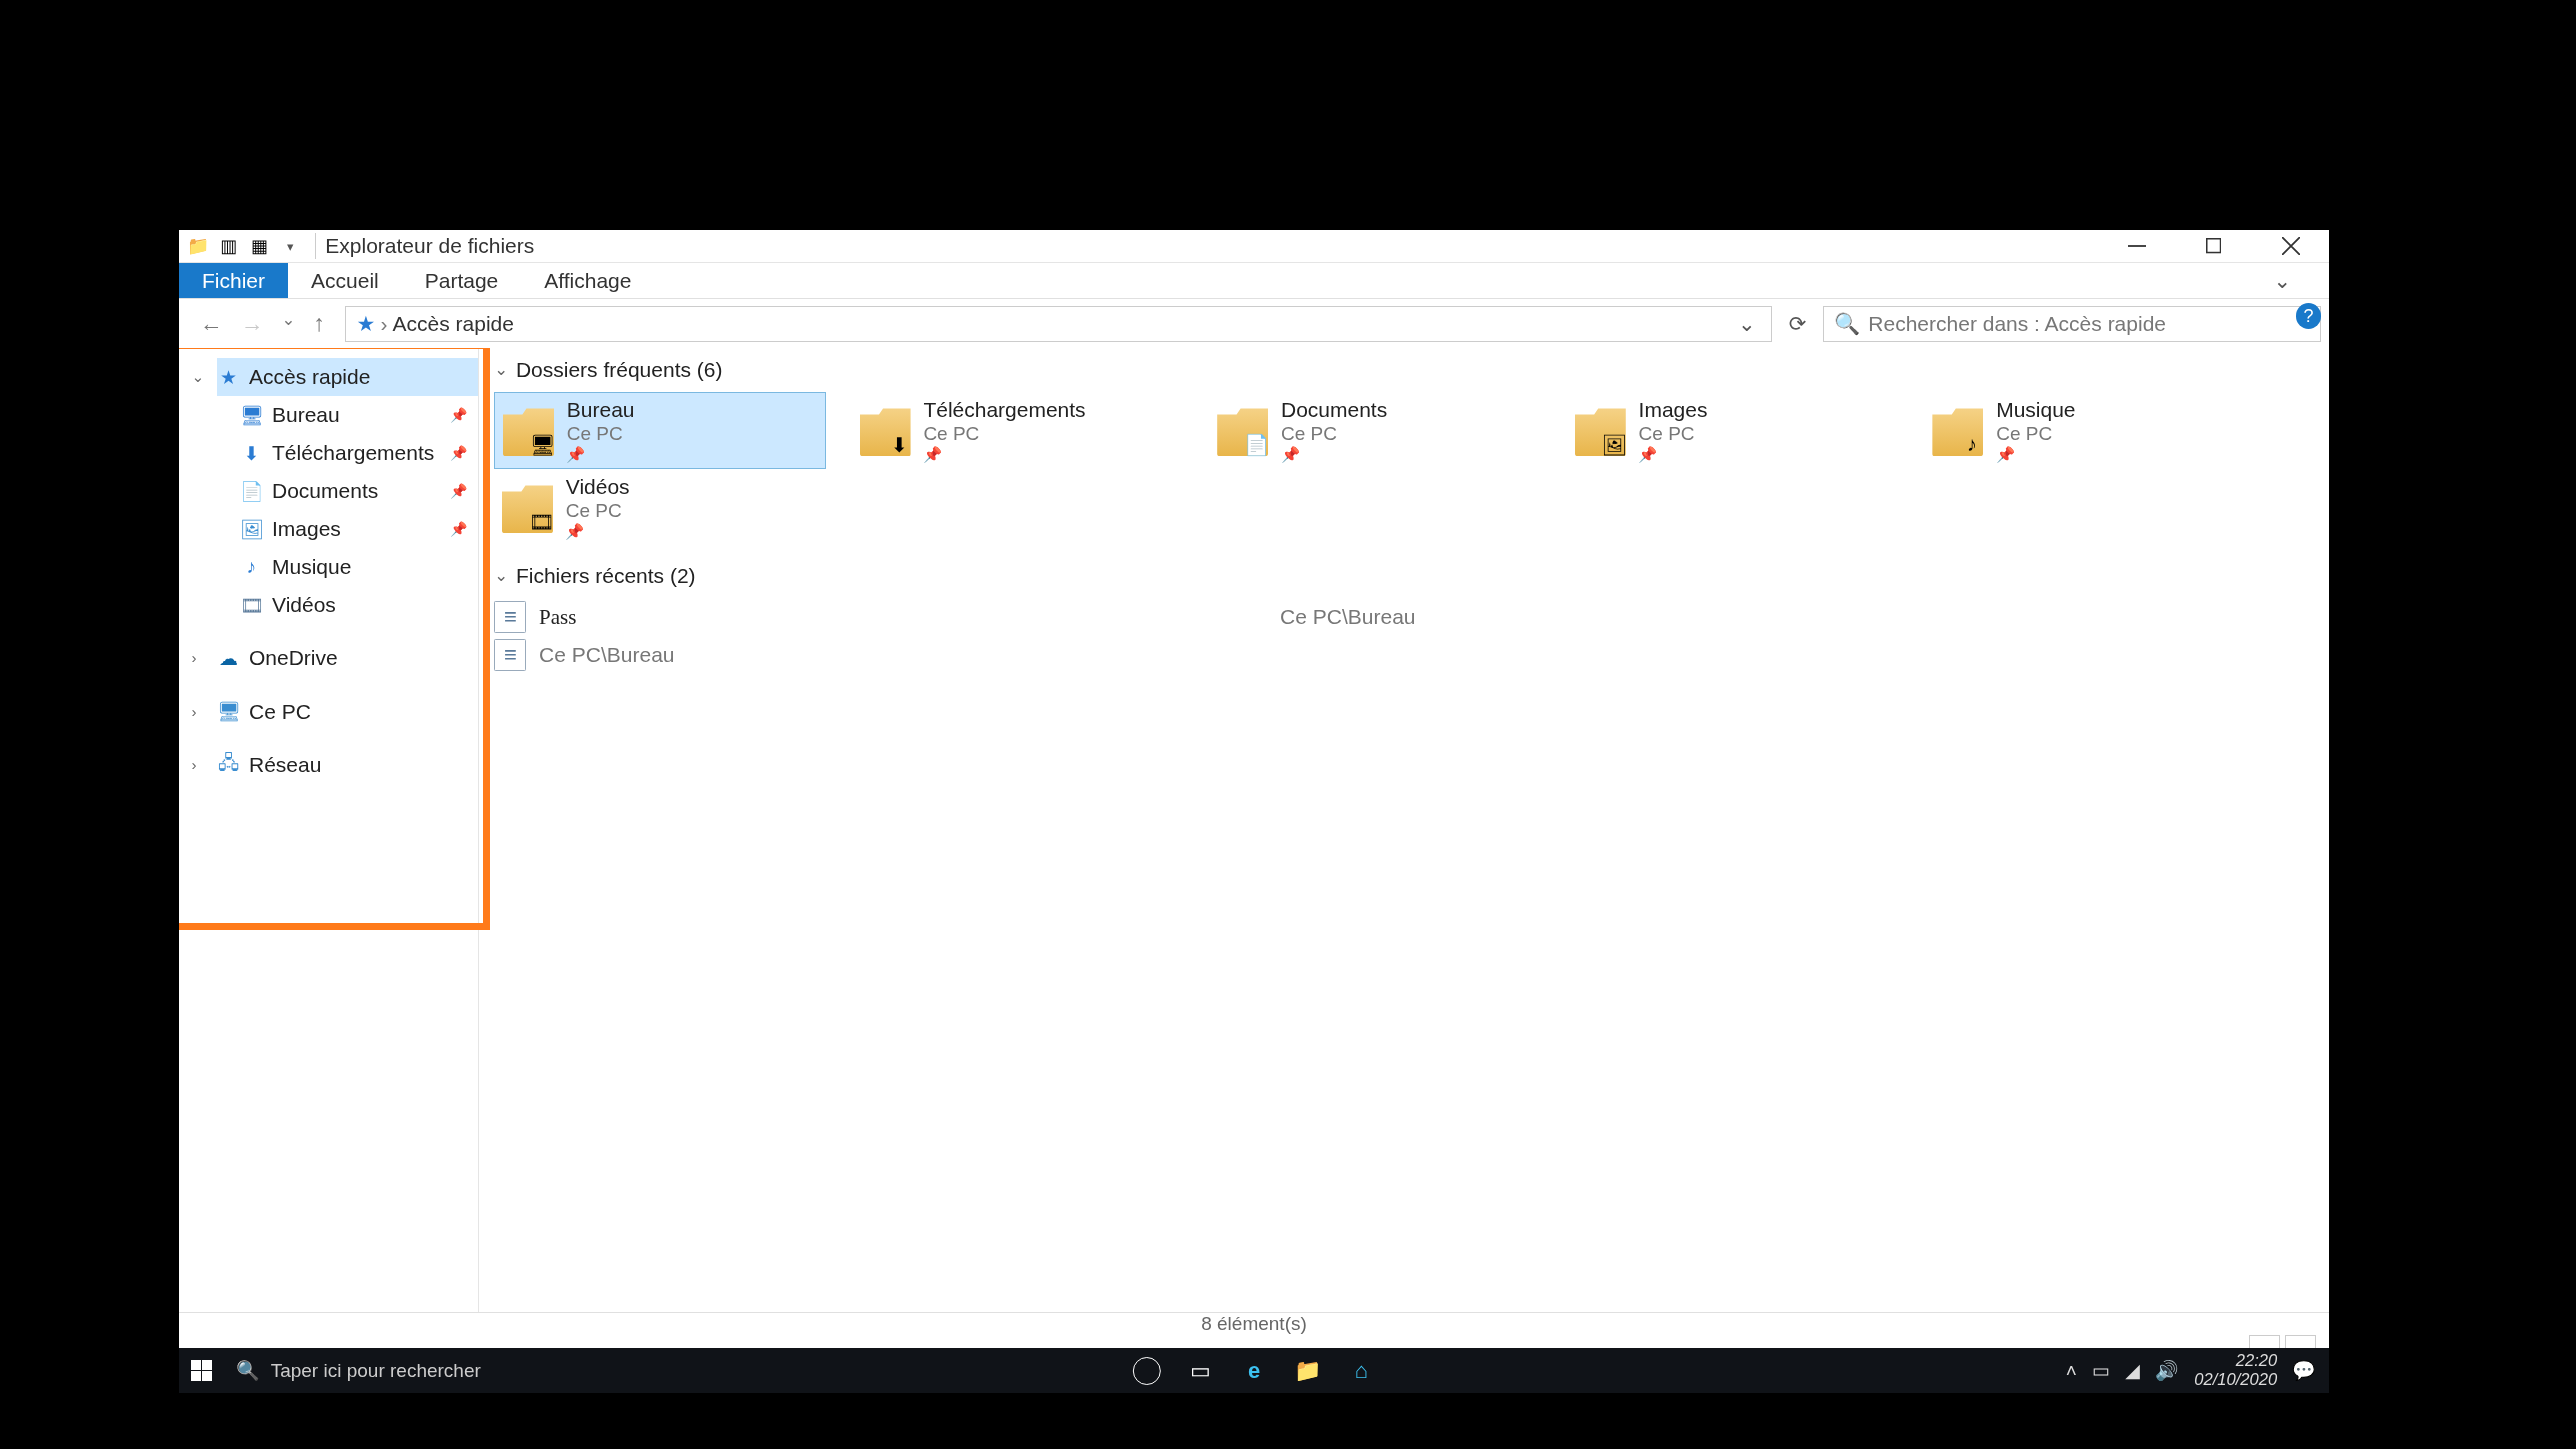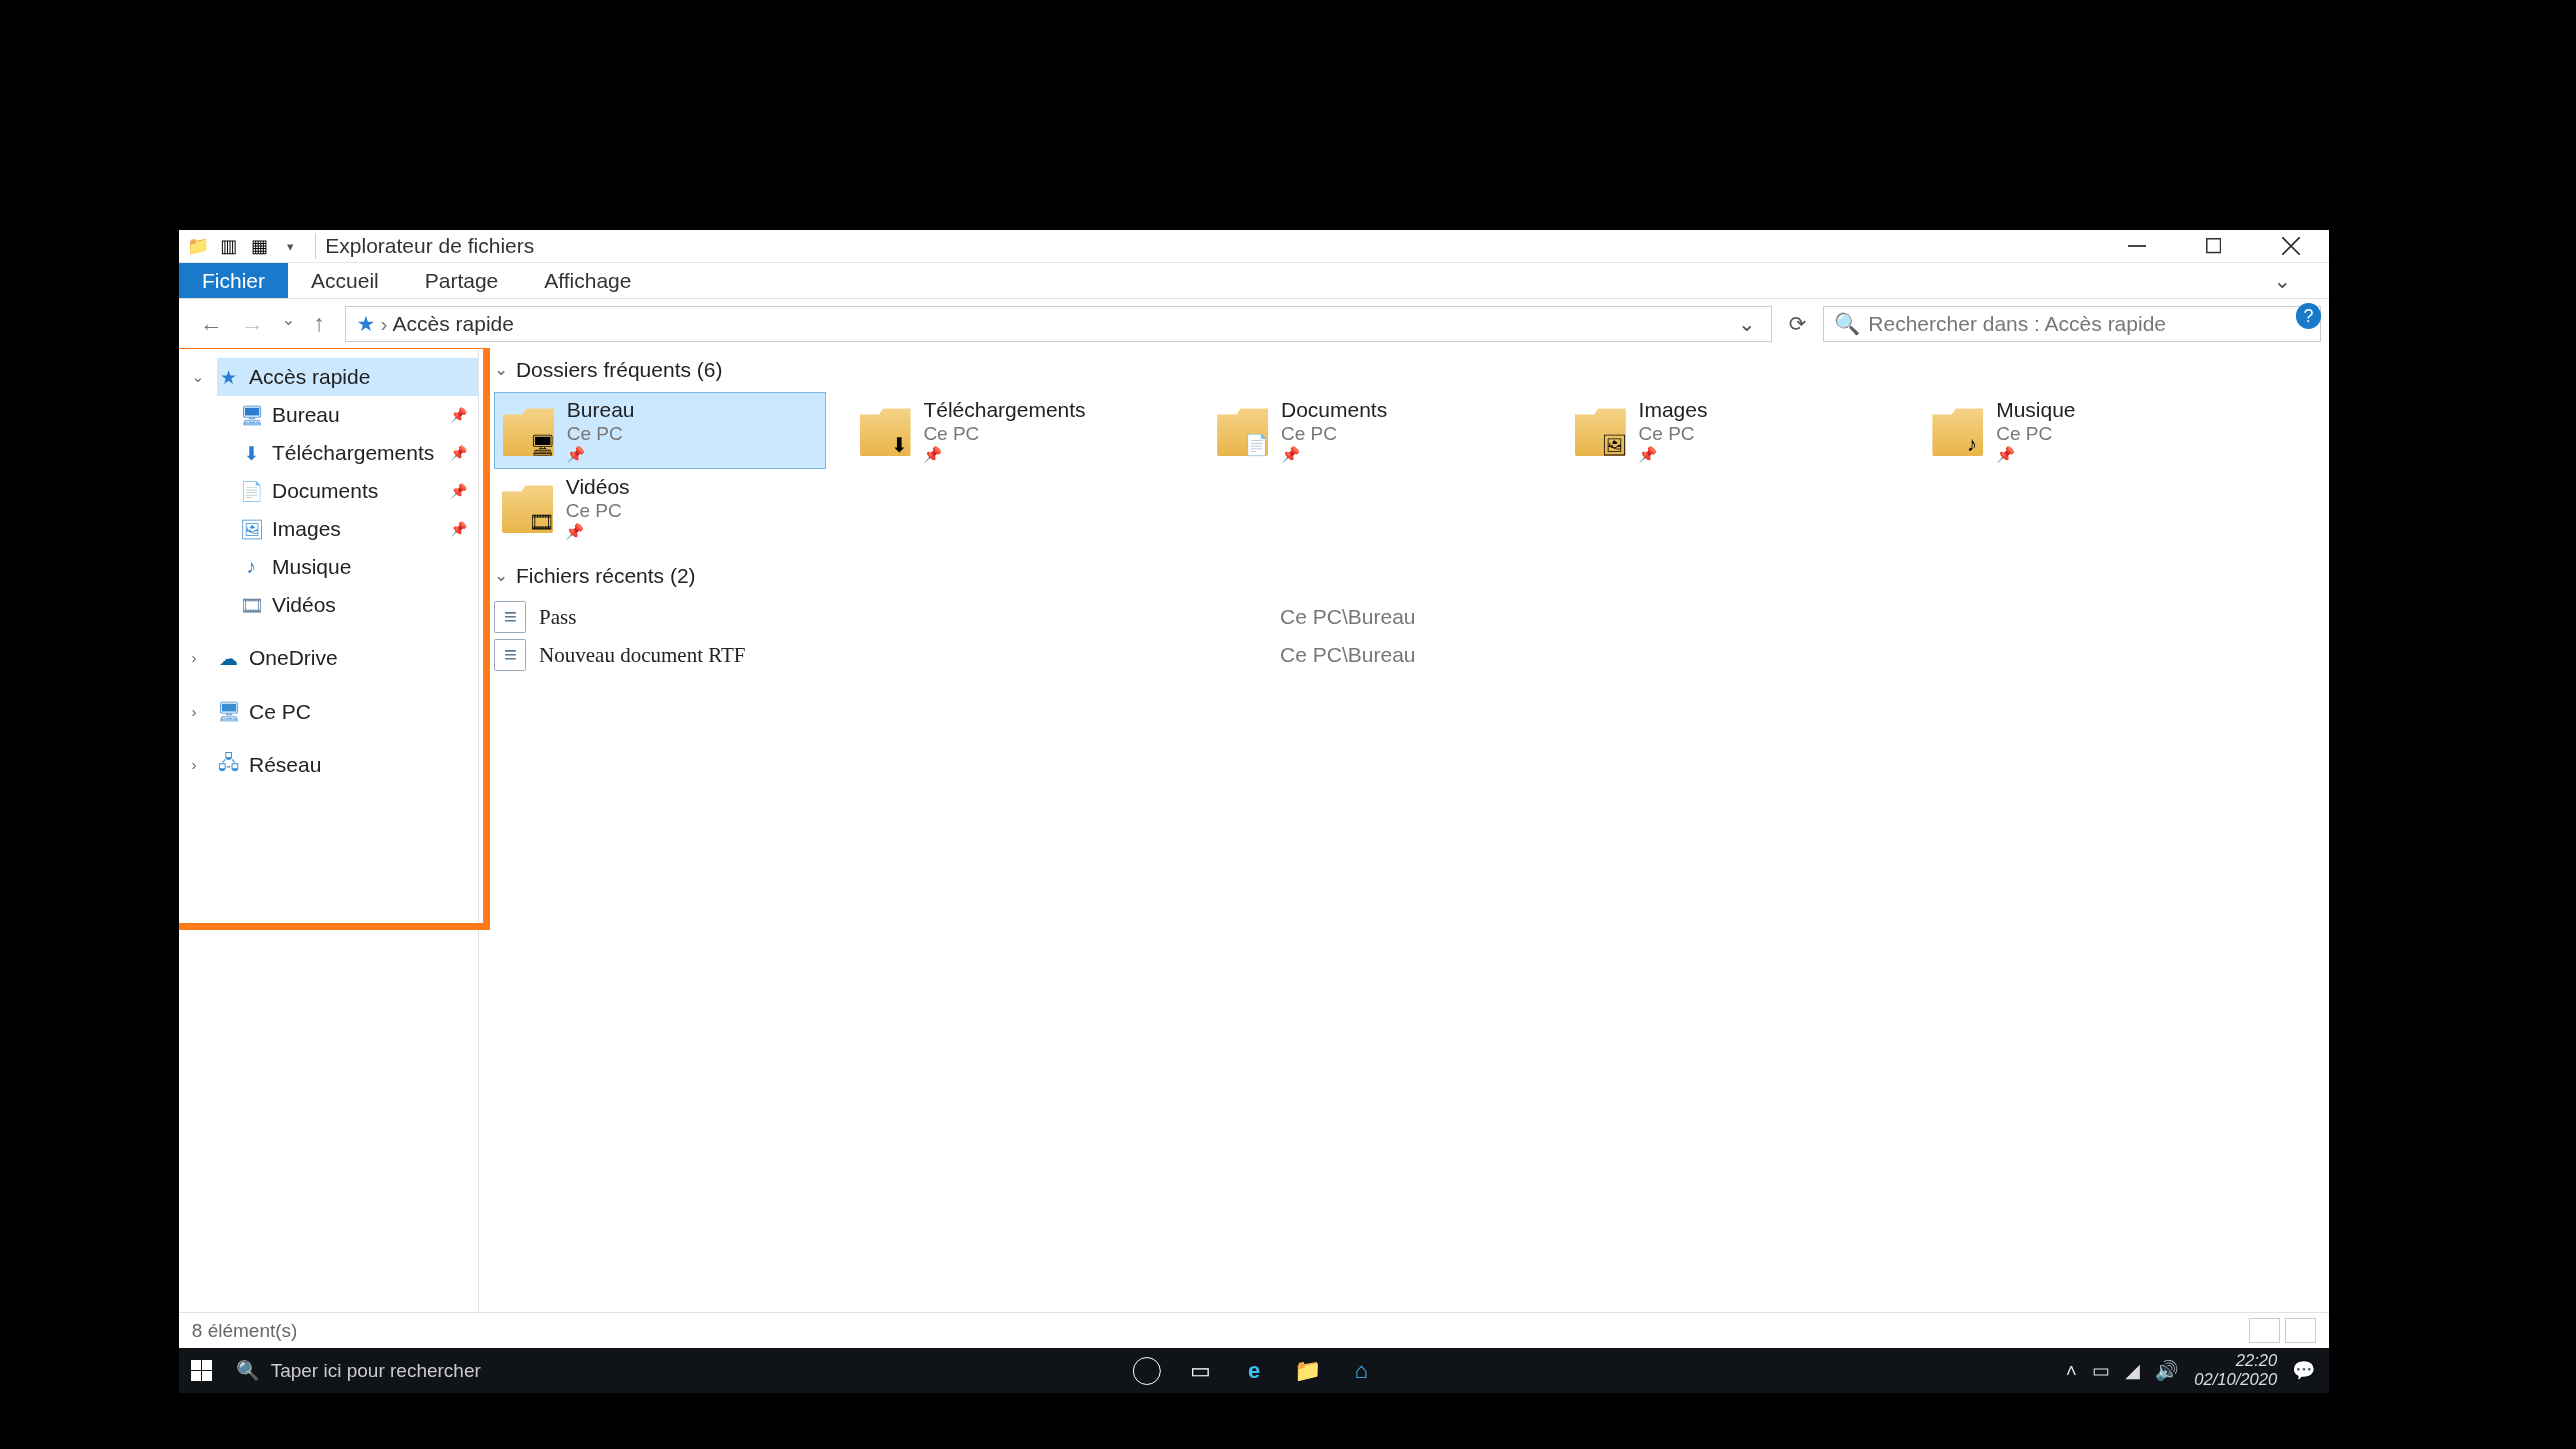--- a/index.html
+++ b/index.html
@@ -72,21 +72,21 @@
   .folder-tile .meta .sub { color: #777; font-size: 19px; }
   .folder-tile .meta .pin { color: #999; font-size: 15.3px; }
   
   .recent-list { display: flex; flex-direction: column; }
   .recent-row { display: flex; align-items: center; height: 38px; cursor: pointer; }
   .recent-row .ricon { width: 32px; height: 32px; margin-right: 12.8px; display: flex; align-items: center; justify-content: center; color: #5a7a9a; font-size: 22px; border: 1.3px solid #9ab; border-radius: 1.3px; }
   .recent-row .rname { width: 741px; color: #222; font-family: Liberation Serif, serif; }
   .recent-row .rpath { color: #777; }
   
   
-  .statusbar { height: 36px; border-top: 0.6px solid #e0e0e0; display: flex; align-items: center; padding: 0 12.8px; color: #666; font-size: 19px; }
+  .statusbar { height: 36px; border-top: 0.6px solid #e0e0e0; display: flex; align-items: center; padding: 0 12.8px; color: #666; font-size: 19px; flex-direction: column; }
   .statusbar .viewbtns { margin-left: auto; display: flex; gap: 5.1px; }
   .statusbar .viewbtns .vb { width: 31px; height: 25.6px; border: 0.6px solid #ccc; }
   
   
   .taskbar { height: 45px; background: #101318; display: flex; align-items: center; color: #fff; font-size: 19px; position: relative; }
   .taskbar .start { width: 45px; display: flex; align-items: center; justify-content: center; }
   .taskbar .win-logo { width: 20.4px; height: 20.4px; display: grid; grid-template-columns: 1fr 1fr; grid-template-rows: 1fr 1fr; gap: 1.9px; }
   .taskbar .win-logo span { background: #fff; }
   .taskbar .searchbox { flex: 0 0 447px; display: flex; align-items: center; gap: 10.2px; padding: 0 12.8px; color: #ccc; }
   .taskbar .centericons { position: absolute; left: 50%; transform: translateX(-50%); display: flex; gap: 25.6px; align-items: center; }
@@ -302,21 +302,20 @@
         <span>Fichiers récents (2)</span>
       </div>
       <div class="recent-list" id="recent-list">
           <div class="recent-row">
             <div class="ricon">≡</div>
             <span class="rname">Pass</span>
             <span class="rpath">Ce PC\Bureau</span>
           </div>
           <div class="recent-row">
             <div class="ricon">≡</div>
-            <span class="rname">Nouveau document RTF</span>
             <span class="rpath">Ce PC\Bureau</span>
           </div>
         </div>
     </div>
   </div>
 
   <div class="statusbar">
     <span>8 élément(s)</span>
     <div class="viewbtns">
       <div class="vb"></div>

